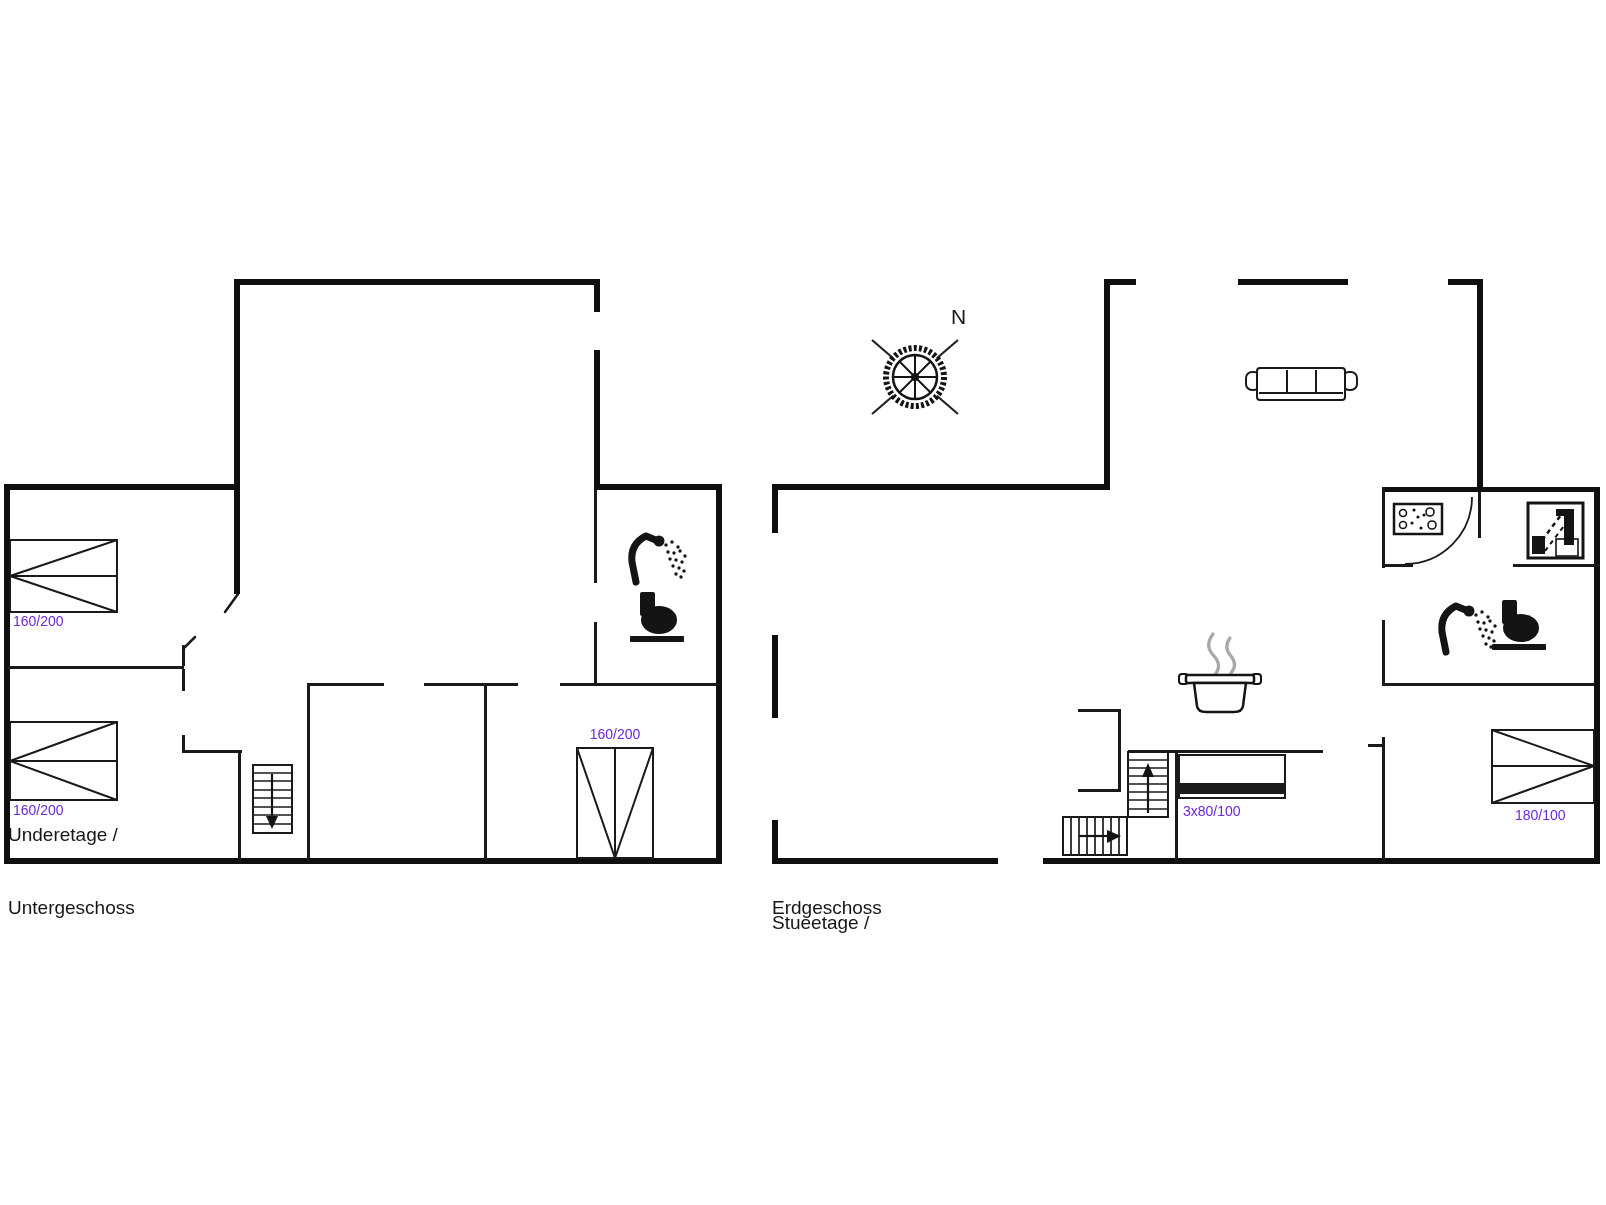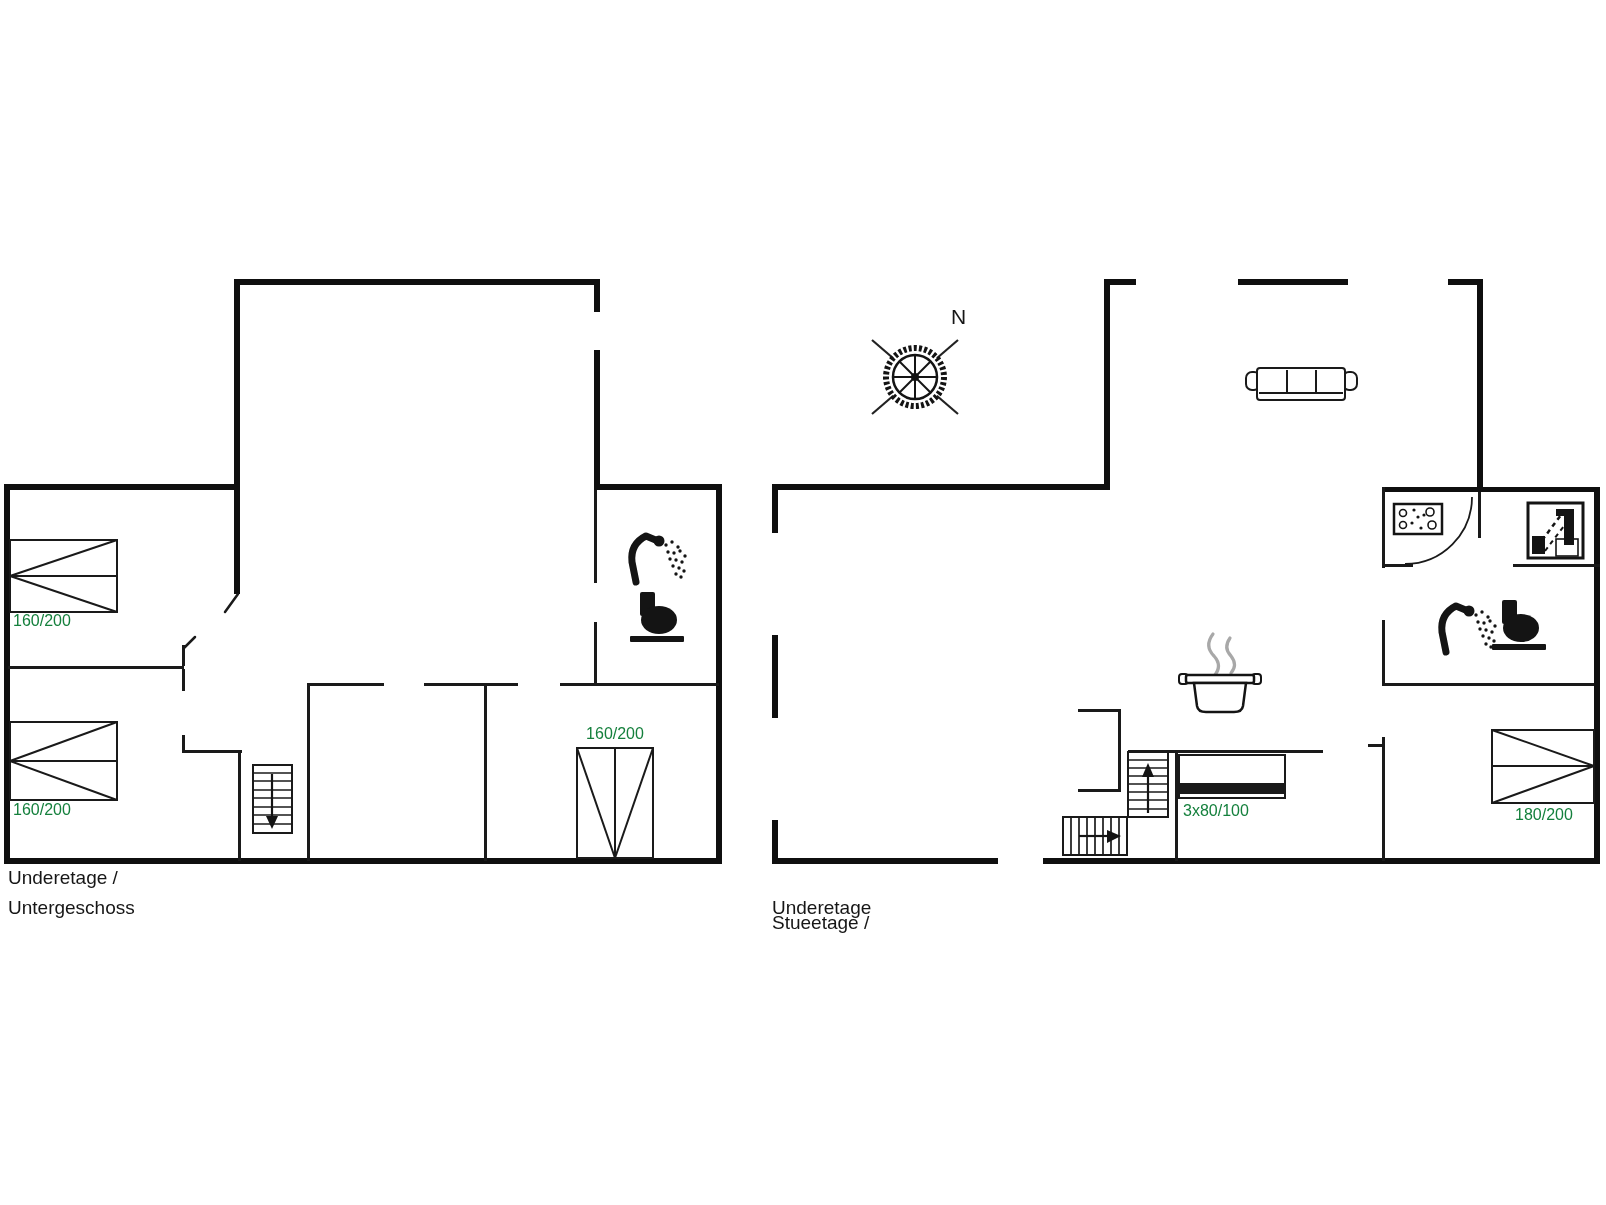--- a/index.html
+++ b/index.html
@@ -2,21 +2,21 @@
 <html><head>
 <meta charset="utf-8">
 <style>
   html,body{margin:0;padding:0;background:#ffffff;}
   #stage{
     position:relative;width:1606px;height:1205px;background:#ffffff;
     font-family:"Liberation Sans",sans-serif;overflow:hidden;
   }
   #plan-svg{position:absolute;left:0;top:0;}
   .lbl{
-    position:absolute;color:#15803d;font-size:16px;line-height:18px;
+    position:absolute;color:#6d28d9;font-size:14px;line-height:18px;
     white-space:nowrap;letter-spacing:0px;
   }
   .lbl.center{text-align:center;}
   .title{font-size:19px;line-height:22px;color:#161616;}
   .n-label{font-size:21px;color:#161616;}
 </style>
 </head>
 <body>
 
 <div id="stage">
@@ -263,22 +263,22 @@
 
     <use href="#shower-sym" transform="translate(1438,598)"></use>
     <use href="#toilet-sym" transform="translate(1490,600)"></use>
   </g>
 </svg>
 
   <div class="lbl" style="left:13px;top:612px">160/200</div>
   <div class="lbl" style="left:13px;top:801px">160/200</div>
   <div class="lbl center" style="left:577px;top:725px;width:76px">160/200</div>
   <div class="lbl" style="left:1183px;top:802px">3x80/100</div>
-  <div class="lbl" style="left:1515px;top:806px">180/200</div>
+  <div class="lbl" style="left:1515px;top:806px">180/100</div>
 
   <div class="lbl n-label" style="left:951px;top:308px">N</div>
 
-  <div class="lbl title" style="left:8px;top:867px">Underetage /</div>
+  <div class="lbl title" style="left:8px;top:824px">Underetage /</div>
   <div class="lbl title" style="left:8px;top:897px">Untergeschoss</div>
   <div class="lbl title" style="left:772px;top:912px">Stueetage /</div>
-  <div class="lbl title" style="left:772px;top:897px">Underetage</div>
+  <div class="lbl title" style="left:772px;top:897px">Erdgeschoss</div>
 
 </div>
 
 </body></html>

